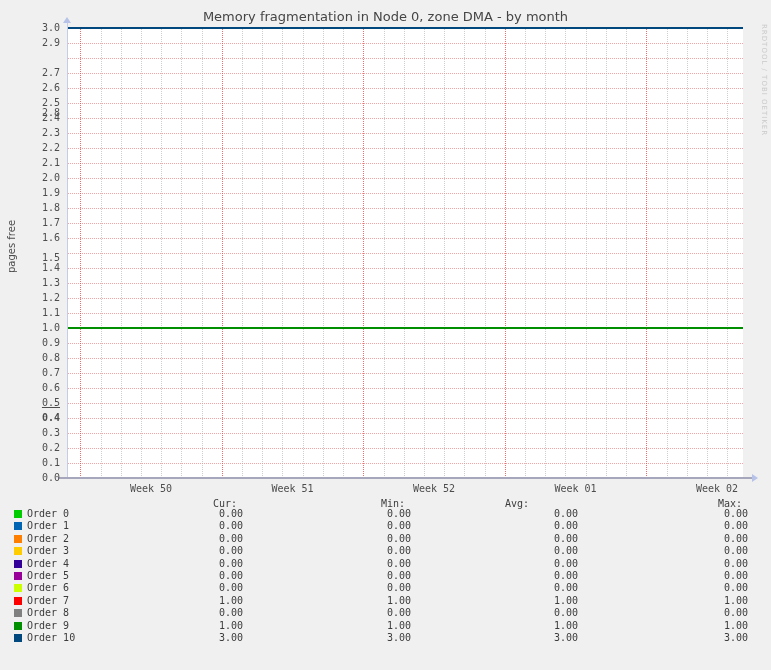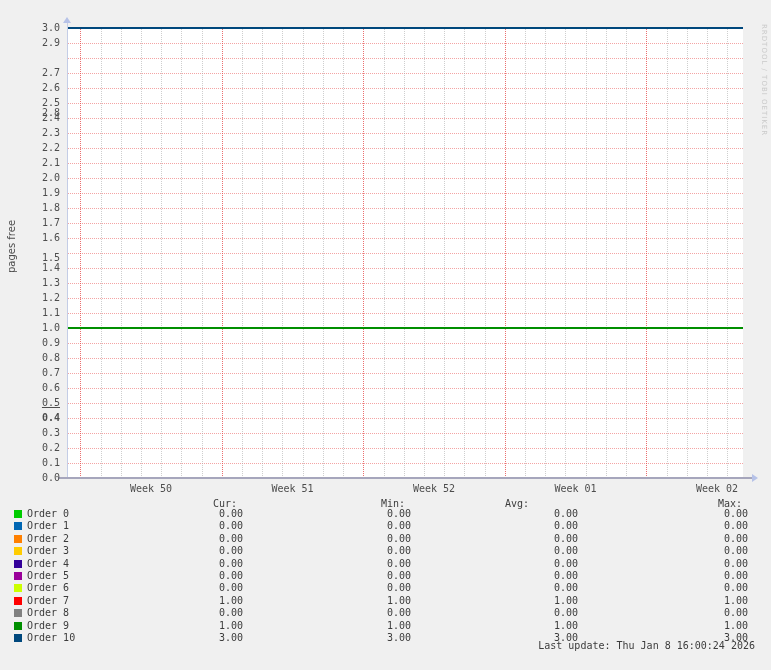--- a/index.html
+++ b/index.html
@@ -68,20 +68,21 @@
   .version{
     position:absolute;top:653px;left:0;width:771px;text-align:center;
     font-family:"DejaVu Sans","Liberation Sans",sans-serif;
     font-size:9px;color:#bdbdbd;
   }
 </style>
 </head>
 <body>
 
 <div class="canvas">
+  <div class="title">Memory fragmentation in Node 0, zone DMA - by month</div>
   <div class="watermark">RRDTOOL / TOBI OETIKER</div>
   <div class="ylabel">pages free</div>
 
   <div class="plot" id="plot">
       <div class="hgrid" style="top: 0px;"></div>
       <div class="hgrid" style="top: 15px;"></div>
       <div class="hgrid" style="top: 30px;"></div>
       <div class="hgrid" style="top: 45px;"></div>
       <div class="hgrid" style="top: 60px;"></div>
       <div class="hgrid" style="top: 75px;"></div>
@@ -281,14 +282,13 @@
       <div class="legend-row" style="top: 632px;">
         <div class="swatch" style="background: rgb(0, 72, 125);"></div>
         <div class="legend-label">Order 10</div>
         <div class="legend-val" style="left: 133px;">3.00</div>
         <div class="legend-val" style="left: 301px;">3.00</div>
         <div class="legend-val" style="left: 468px;">3.00</div>
         <div class="legend-val" style="left: 638px;">3.00</div>
       </div>
     </div>
 
-  <div class="last-update">Last update: Thu Jan  8 16:00:24 2026</div>
 </div>
 
 </body></html>

